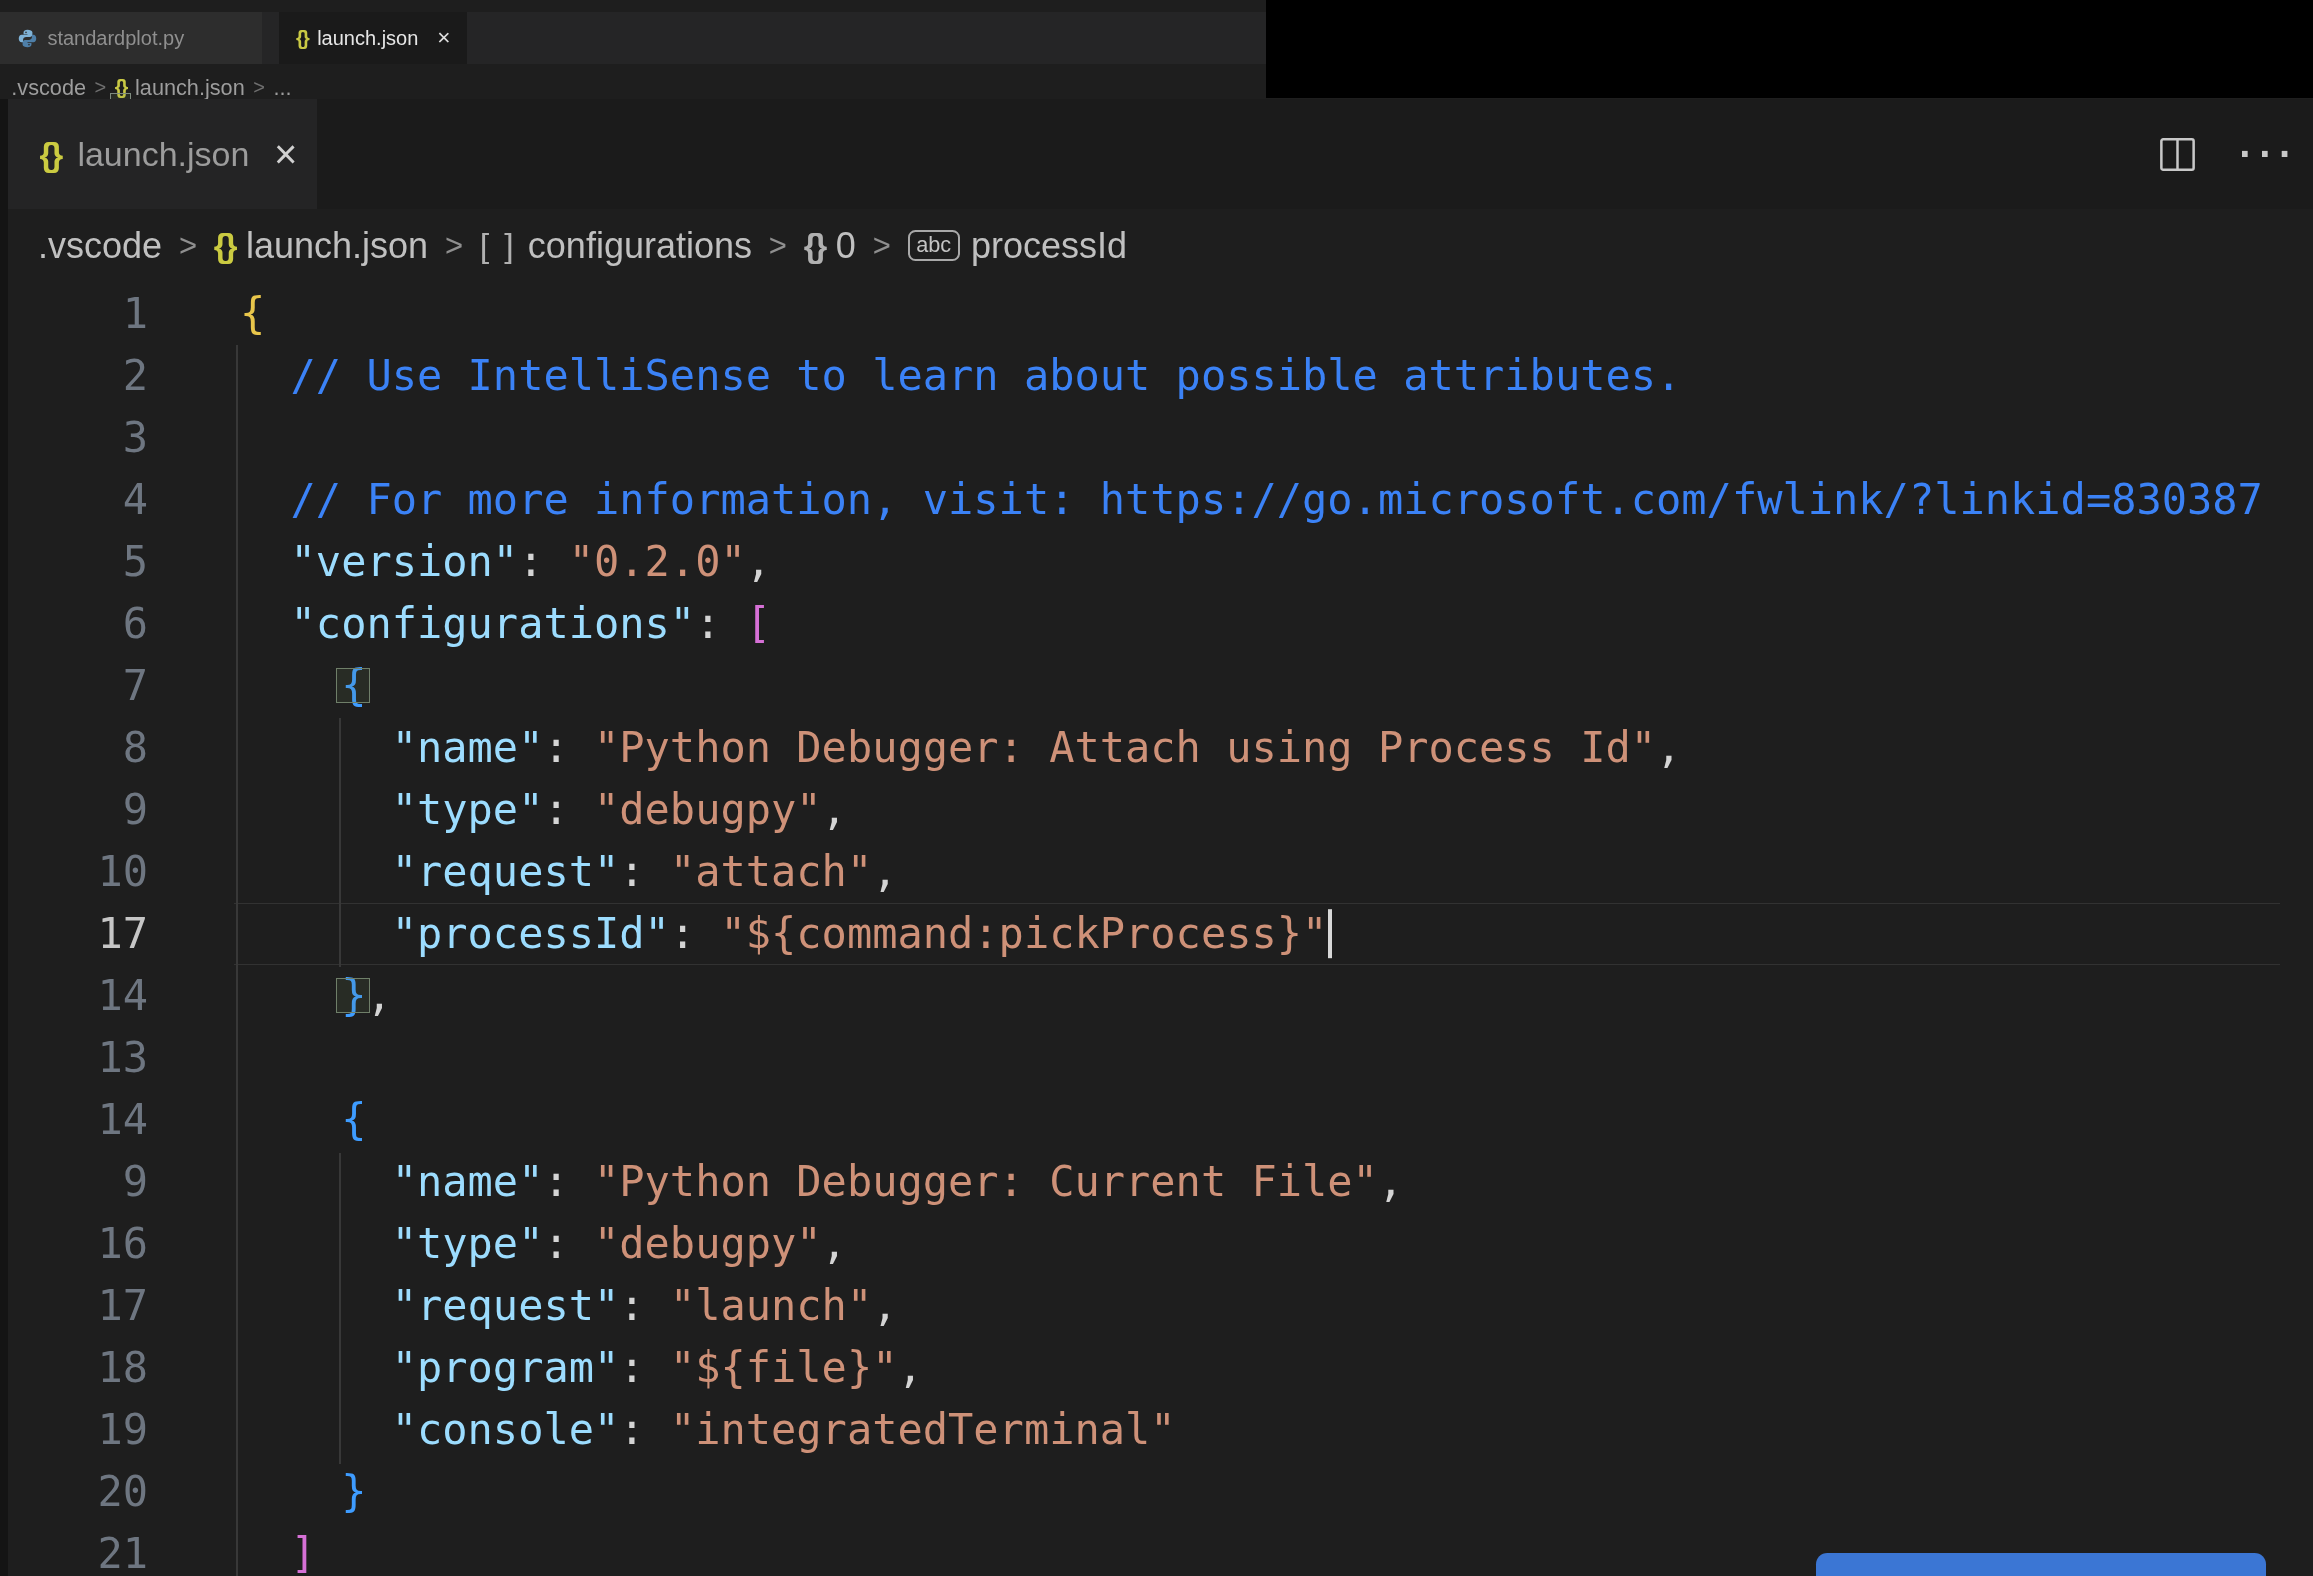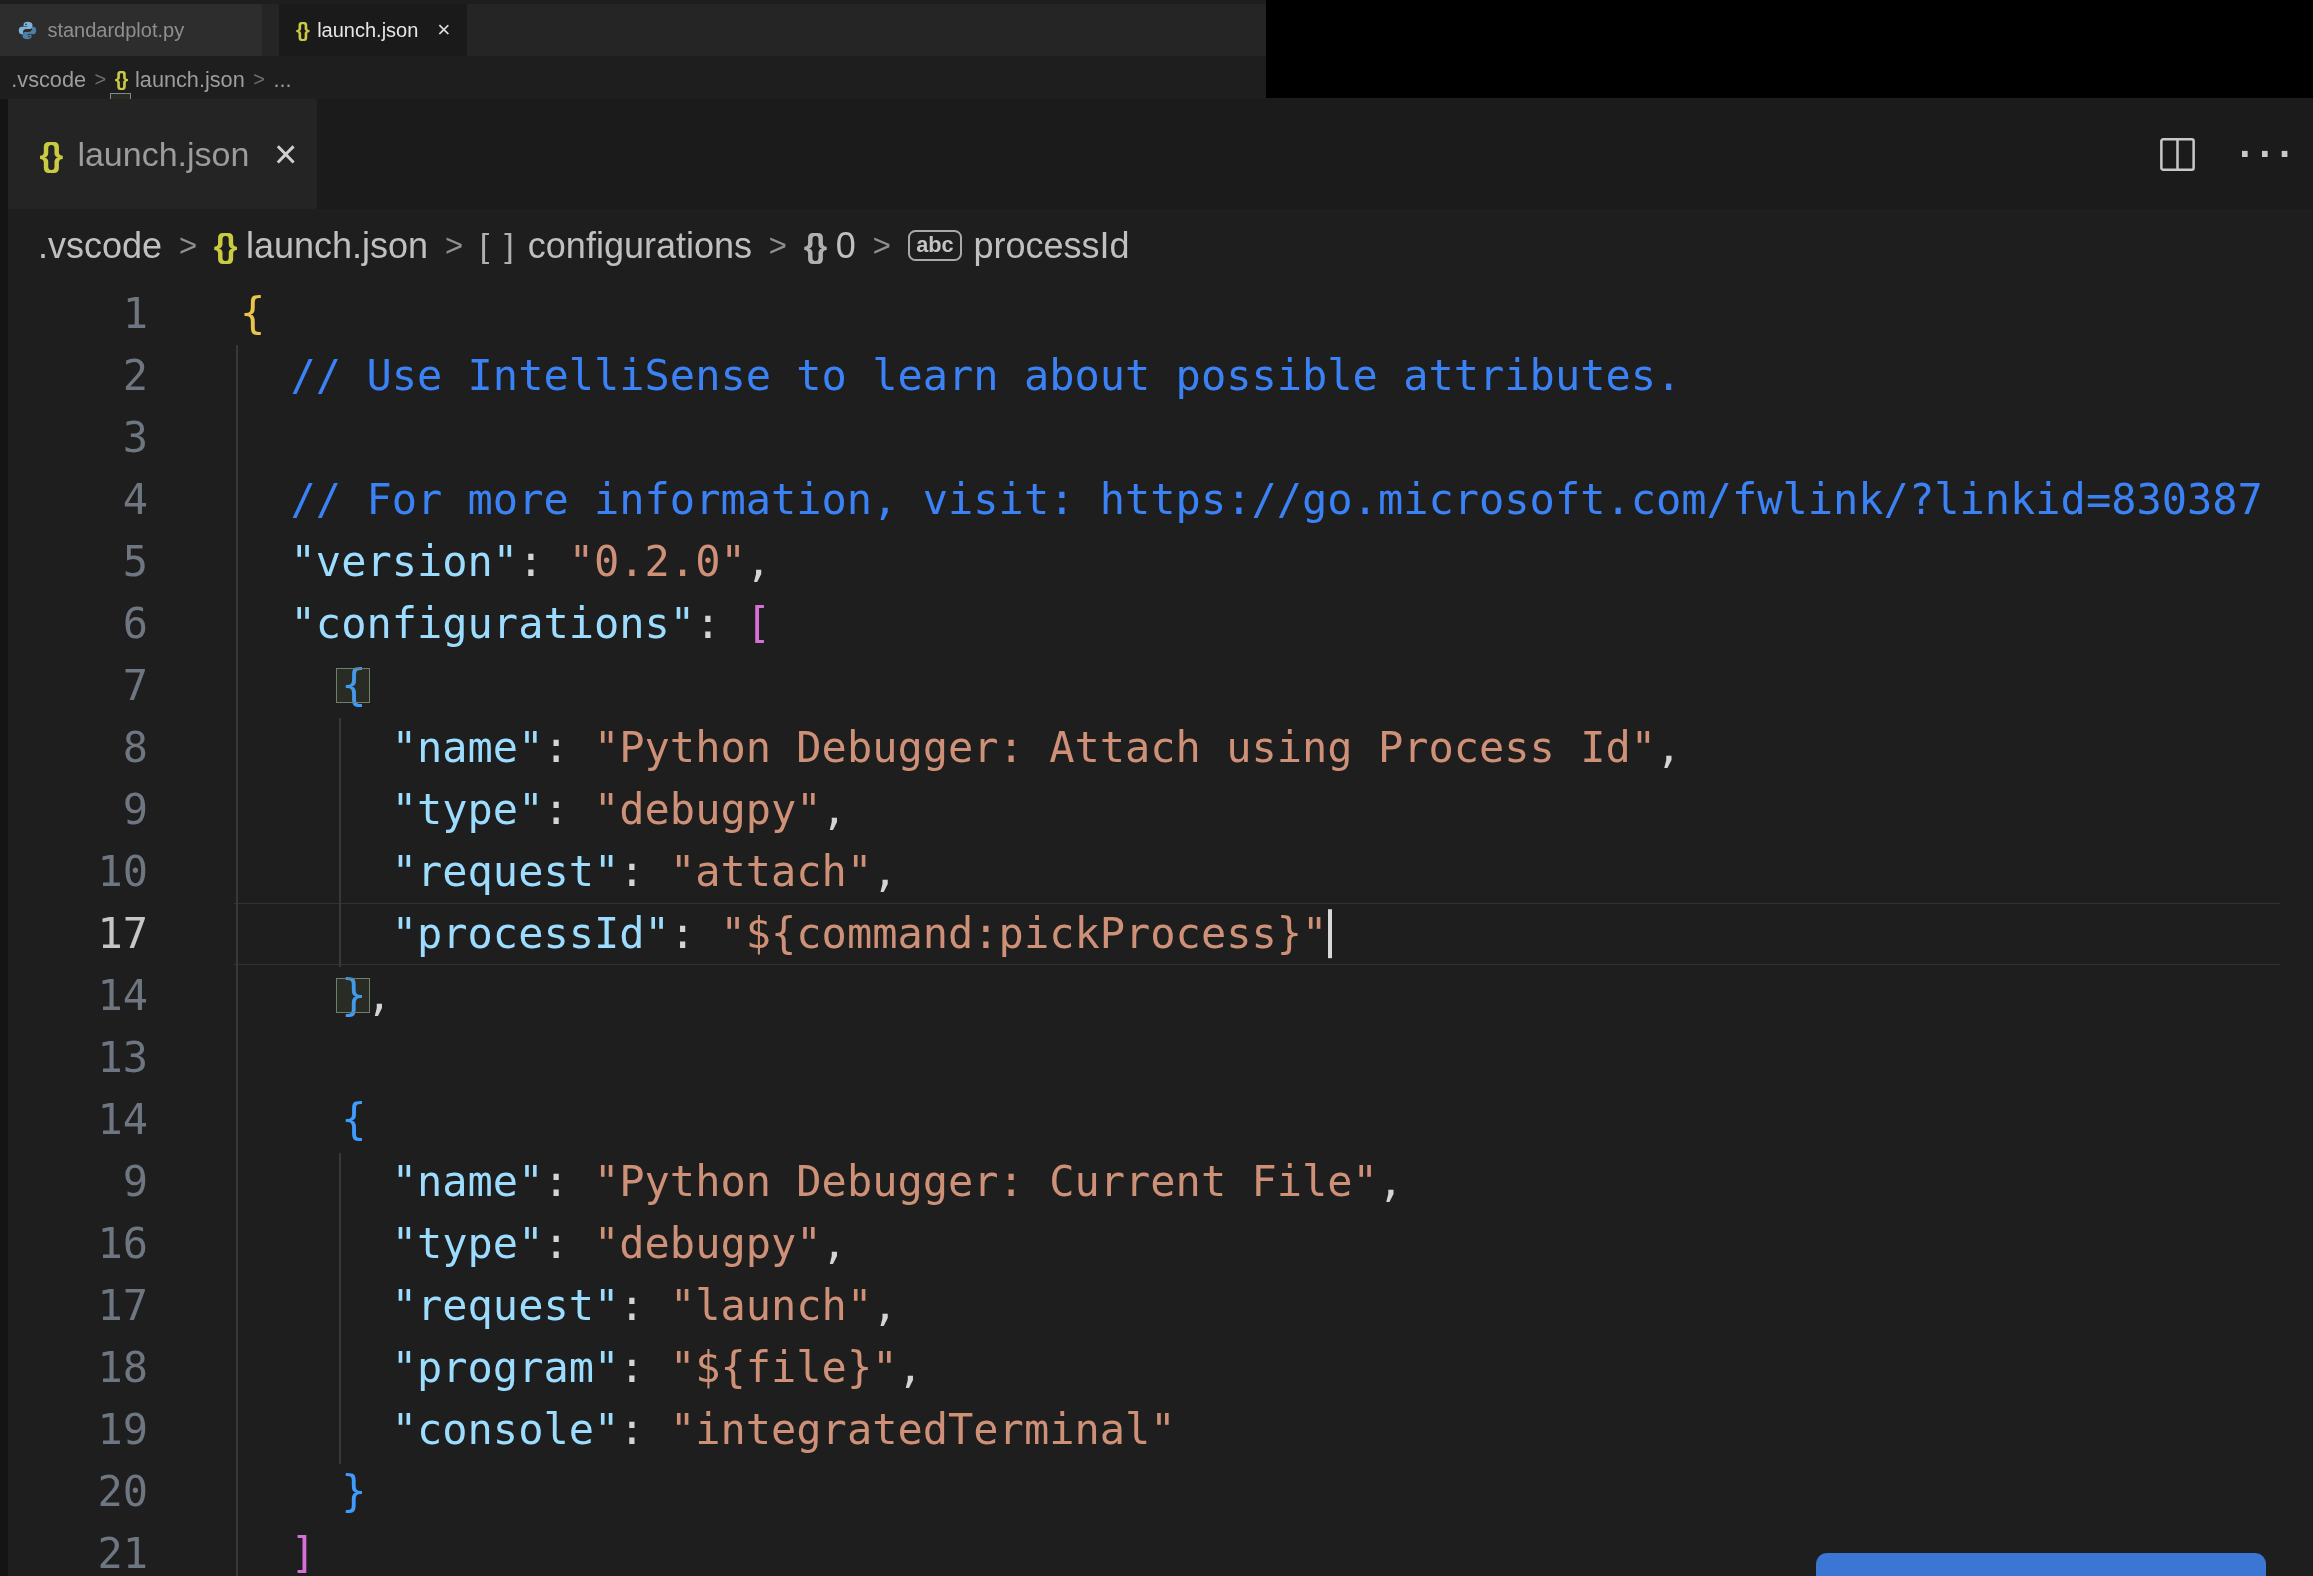--- a/index.html
+++ b/index.html
@@ -2,21 +2,21 @@
 <html style="font-size:15px"><head>
 <meta charset="utf-8">
 <style>
   html,body{margin:0;padding:0}
   body{
     width:2314px;height:1576px;position:relative;overflow:hidden;
     background:#1e1e1e;font-family:"Liberation Sans",sans-serif;
     -webkit-font-smoothing:antialiased;
   }
   
-  .small-ui{position:absolute;left:0;top:4px;width:1396px;height:99px;background:#1e1e1e}
+  .small-ui{position:absolute;left:0;top:12px;width:1396px;height:99px;background:#1e1e1e}
   .small-tabbar{height:52px;background:#252526;display:flex;align-items:stretch}
   .stab{display:flex;align-items:center;padding:0 17px;gap:9.4px;font-size:20px;cursor:default}
   .stab.inactive{background:#2d2d2d;color:#8f8f8f;min-width:228px}
   .stab.active{background:#1a1a1a;color:#e6e6e6;margin-left:17px}
   .stab .tclose{font-size:22.6px;color:#e0e0e0;margin-left:9.4px;line-height:1}
   .sjson-braces{color:#c9c944;font-weight:bold;font-size:20px;letter-spacing:-1.9px}
   .stab-actions{margin-left:auto;display:flex;align-items:center;gap:21px;padding-right:9.4px}
   .sdots{color:#c8c8c8;font-size:21px;font-weight:bold;letter-spacing:2.8px}
   .small-breadcrumb{height:47px;display:flex;align-items:center;background:#1e1e1e;padding-left:11.3px;font-size:21.7px;color:#9d9d9d;gap:8.5px}
   .schev{color:#6f6f6f;font-size:20px}
@@ -32,21 +32,21 @@
   .zp-braces{color:#cbcb41;font-weight:bold;font-size:34px;letter-spacing:-2.8px}
   .zp-tab-label{font-size:34px;color:#9c9c9c;margin-left:17px}
   .zp-tab-close{font-size:40px;color:#d0d0d0;margin-left:24.5px;line-height:1}
   .zp-actions{margin-left:auto;display:flex;align-items:center;gap:40px;padding-right:15px}
   .zp-dots{color:#c8c8c8;font-size:40px;font-weight:bold;letter-spacing:6.6px}
   .zp-breadcrumb{height:73px;display:flex;align-items:center;padding-left:38px;font-size:36px;color:#c0c0c0;gap:14px;background:#1e1e1e}
   .bchev{color:#8f8f8f;font-size:31px;padding:0 2.8px}
   .bc-braces-y{color:#cbcb41;font-weight:bold;font-size:34px;letter-spacing:-2.8px}
   .bc-braces-g{color:#b0b0b0;font-weight:bold;font-size:34px;letter-spacing:-2.8px}
   .bc-brackets{color:#b0b0b0;font-size:34px;letter-spacing:2.8px}
-  .bc-abc{border:2.8px solid #a9a9a9;border-radius:7.5px;padding:1.9px 6.6px 2.8px;font-size:21.7px;font-weight:bold;color:#c4c4c4;line-height:1}
+  .bc-abc{border:2.8px solid #a9a9a9;border-radius:7.5px;padding:1.9px 6.6px 2.8px;font-size:21.7px;font-weight:normal;color:#c4c4c4;line-height:1}
   .bc-item{display:flex;align-items:center;gap:11.3px}
   
   .code{position:absolute;left:0;top:184px;right:0;bottom:0;overflow:hidden;
         font-family:"DejaVu Sans Mono","Liberation Mono",monospace;font-size:42px}
   .guide{position:absolute;width:1.9px;background:#383838;z-index:1}
   .line{position:relative;display:flex;height:62px;line-height:62px;white-space:pre}
   .gutter{width:148px;text-align:right;color:#6e7681;flex:none;z-index:2}
   .line.current .gutter{color:#c6c6c6}
   .ltext{margin-left:92px;z-index:2}
   .line.current::after{content:"";position:absolute;left:234px;right:34px;top:0;bottom:0;

